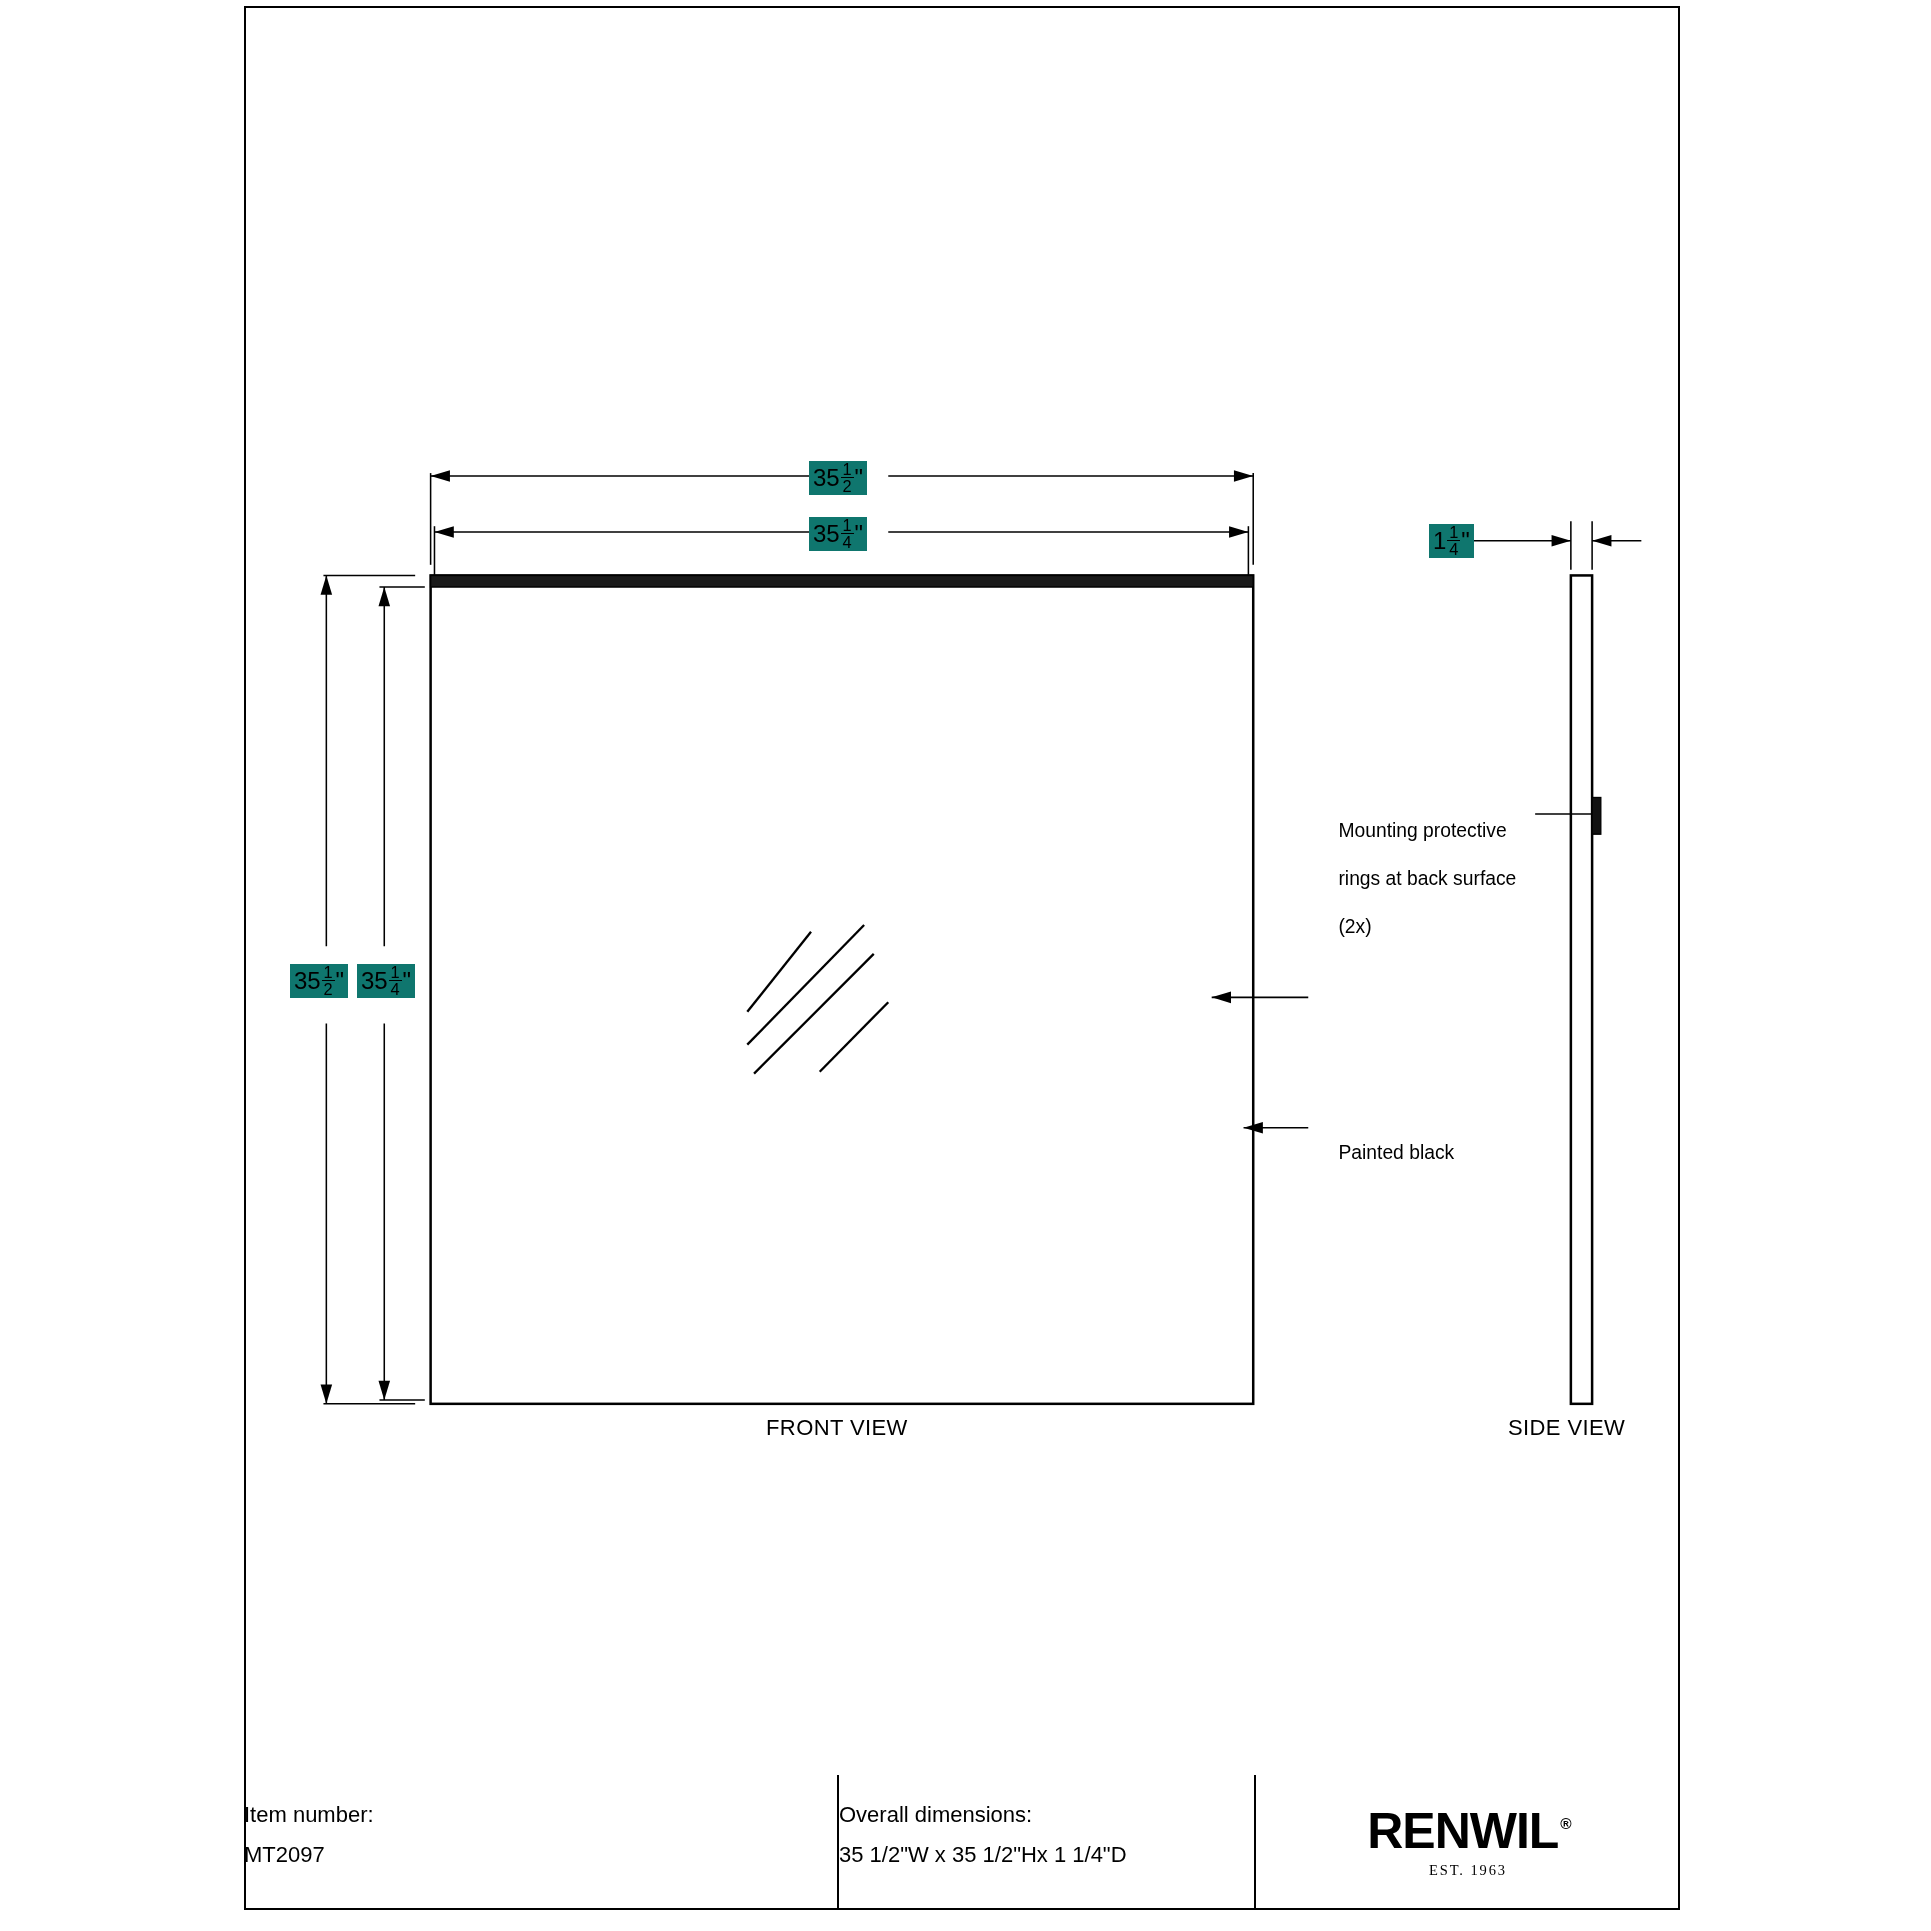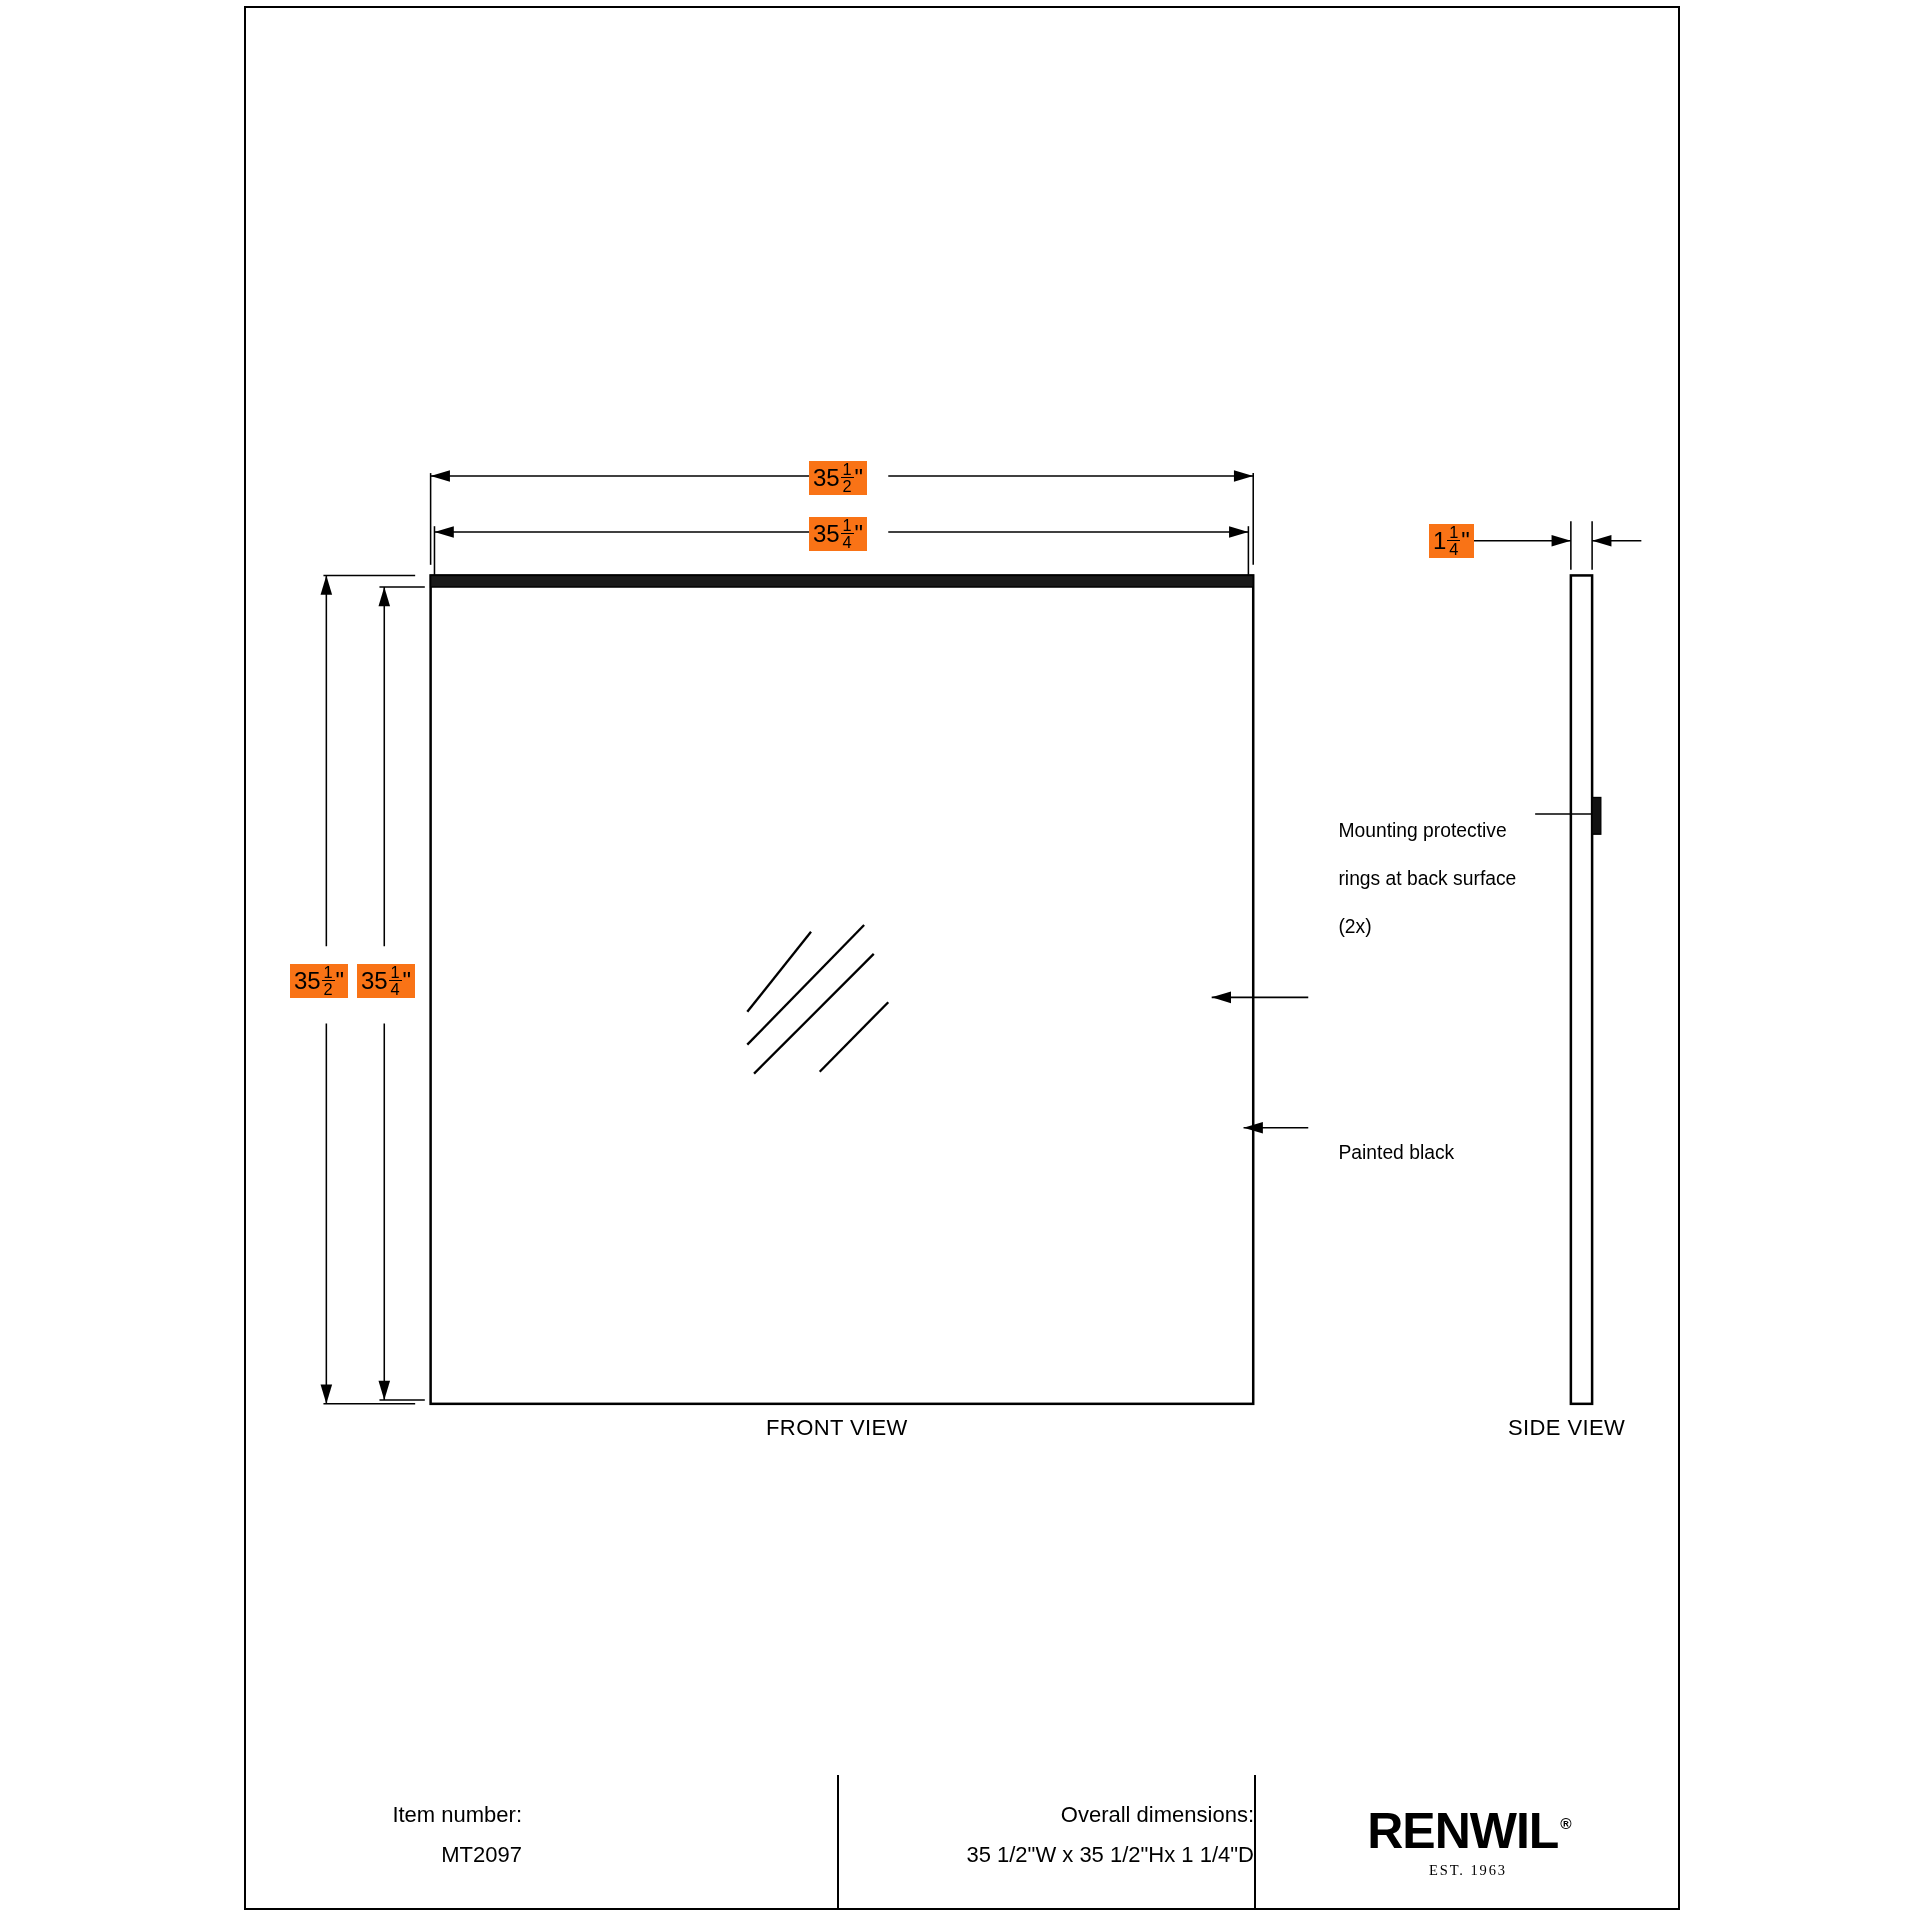--- a/index.html
+++ b/index.html
@@ -50,21 +50,21 @@
     font-size: 22px;
     letter-spacing: 0.4px;
   }
   
   .dim {
     position: absolute;
     font-size: 24px;
     display: flex;
     align-items: center;
     white-space: nowrap;
-    background: #f97316;
+    background: #0f766e;
     padding: 0 3.9px;
   }
   .frac {
     display: inline-flex;
     flex-direction: column;
     align-items: center;
     justify-content: center;
     font-size: 16.4px;
     line-height: 1.0;
     margin: 0 1px;
@@ -82,21 +82,21 @@
     width: 1436px;
     height: 135px;
   }
   .tb-cell {
     position: absolute;
     top: 0;
     height: 135px;
     box-sizing: border-box;
     border-left: 2.9px solid #000;
     padding-top: 27px;
-    text-align: right;
+    text-align: left;
   }
   .tb-cell:first-child { border-left: none; }
   .tb-cell .l1 {
     font-size: 22px;
     margin-bottom: 13.5px;
   }
   .tb-cell .l2 {
     font-size: 22px;
   }
   .logo-cell {

